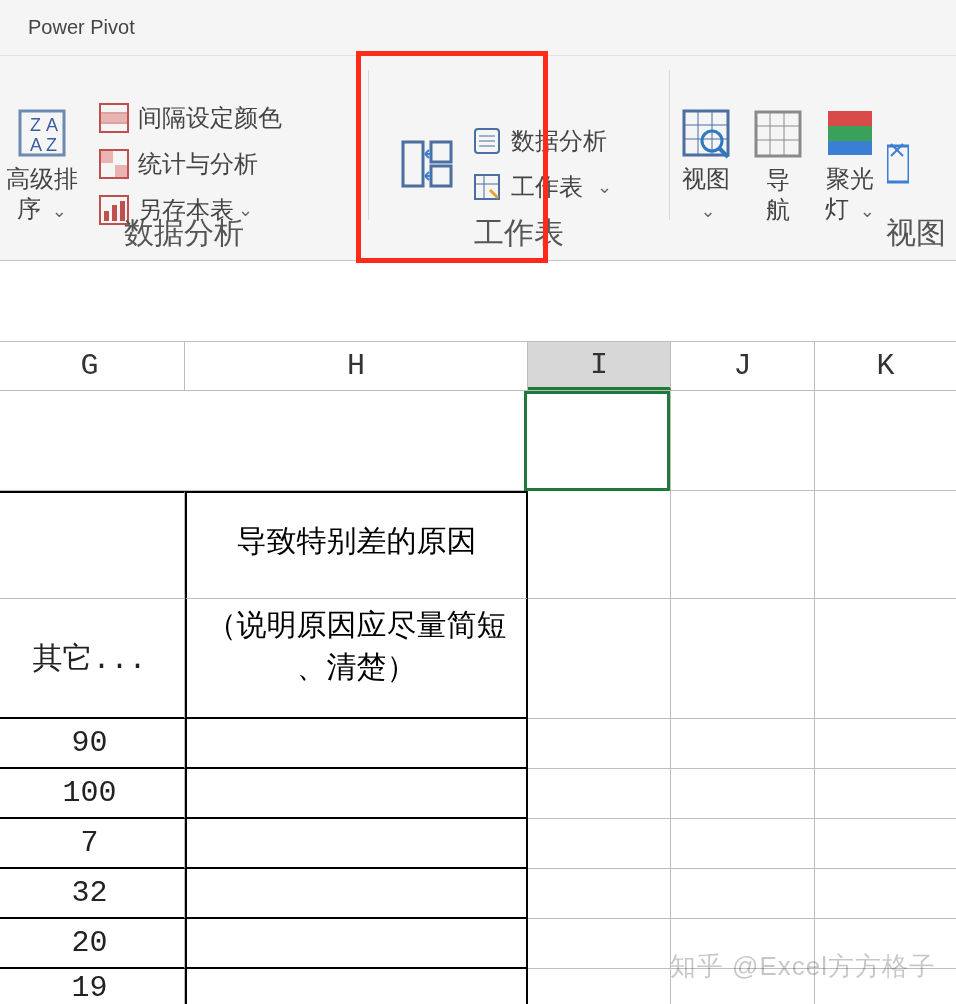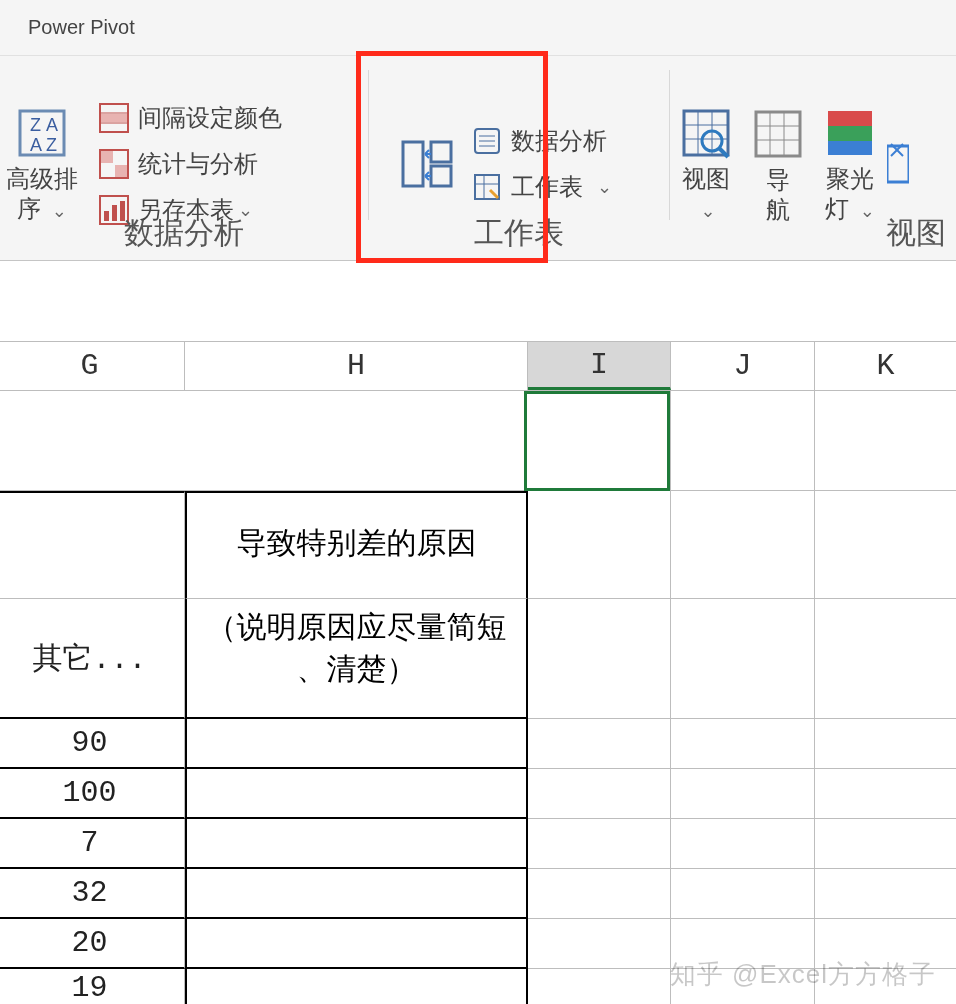--- a/index.html
+++ b/index.html
@@ -133,21 +133,21 @@
   .cell.thick-b { border-bottom: 2px solid #000; }
   .cell.nolr { border-right:none; }
   .cell.wrap { white-space: pre-wrap; text-align:center; padding: 0 10px; line-height:40px; }
   .cell.num { font-family: "Courier New", monospace; font-size: 30px; }
 
   .sel-cell { border: 3px solid #1f7a3a; position:absolute; pointer-events:none; }
 
   .watermark {
     position:absolute;
     right: 20px;
-    bottom: 12px;
+    bottom: 20px;
     font-size: 26px;
     color: rgba(0,0,0,0.22);
     letter-spacing: 1px;
   }
 
   
   .cG{width:190px;} .cH{width:343px;} .cI{width:143px;} .cJ{width:144px;} .cK{width:141px;}
 </style>
 </head>
 <body>
@@ -341,21 +341,21 @@
 
   <div class="grid-row" style="height:120px; margin-left:-5px;">
     <div class="cell cG thick-b">其它...</div>
     <div class="cell cH thick-l thick-r thick-b wrap"></div>
     <div class="cell cI"></div>
     <div class="cell cJ"></div>
     <div class="cell cK" style="border-right:none;"></div>
   </div>
 
   <div style="position:absolute; left:185px; top:152px; width:343px; height:226px; display:flex; align-items:center; justify-content:center;">
-    <div class="wrap" style="font-size:30px; font-family:Liberation Sans, sans-serif; text-align:center; line-height:42px; white-space:pre-wrap;">导致特别差的原因
+    <div class="wrap" style="font-size:30px; font-family:Liberation Mono, monospace; text-align:center; line-height:42px; white-space:pre-wrap;">导致特别差的原因
 
 （说明原因应尽量简短
 、清楚）</div>
   </div>
 
   <div id="data-rows">
       <div class="grid-row" style="height: 50px; margin-left: -5px;">
         <div class="cell cG num thick-b">90</div>
         <div class="cell cH thick-l thick-r thick-b"></div>
         <div class="cell cI"></div>

